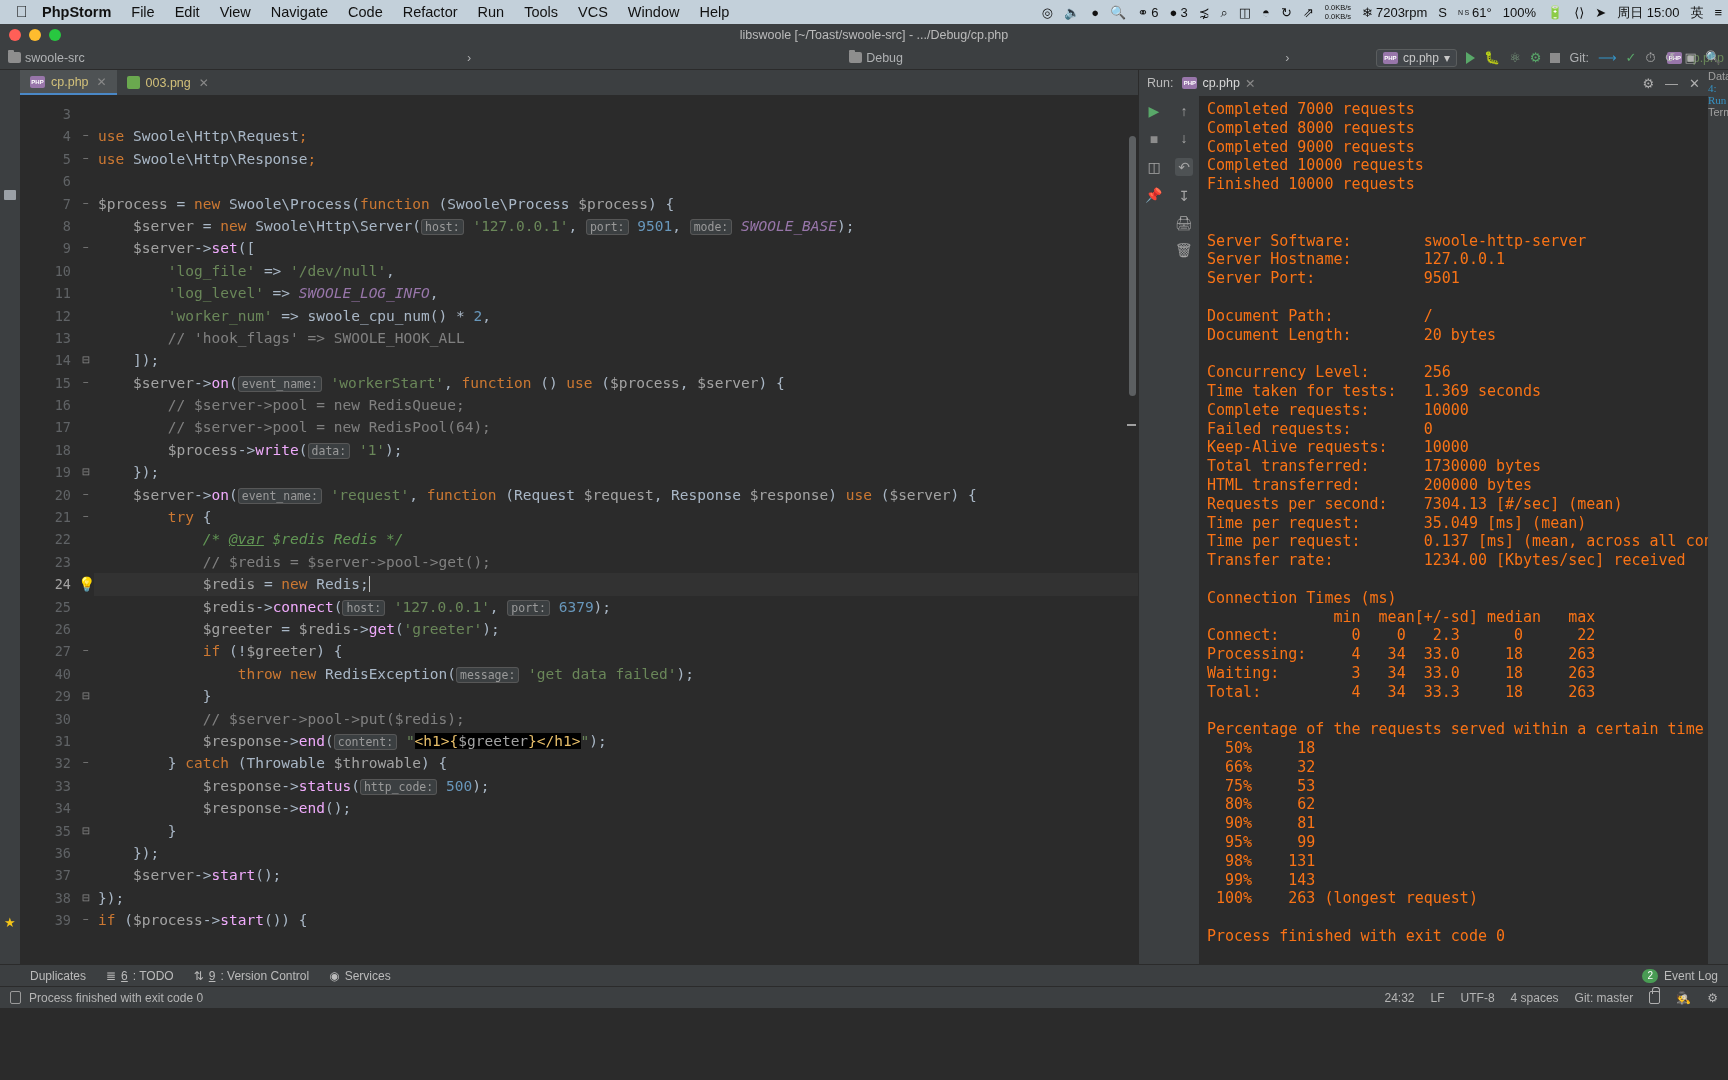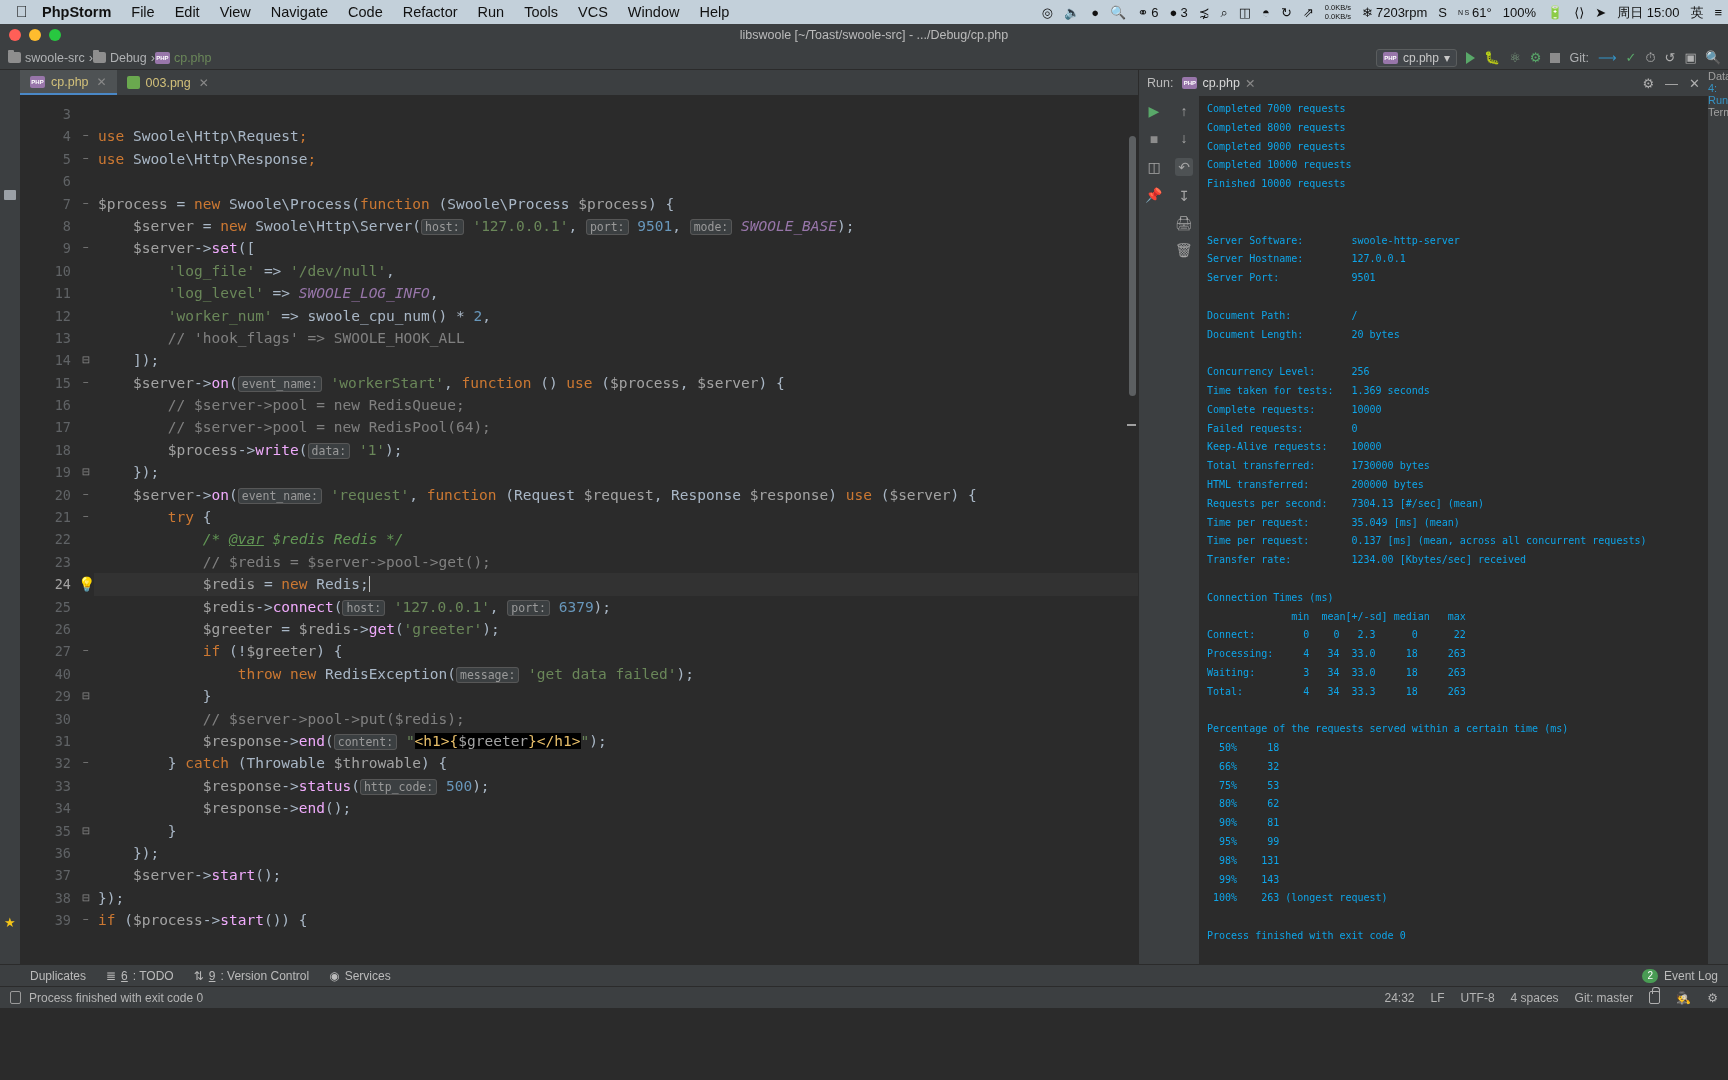--- a/index.html
+++ b/index.html
@@ -21,21 +21,21 @@
   .titlebar { height:22px; background:#3c3f41; position:relative;
     display:flex; align-items:center; }
   .traffic { position:absolute; left:9px; top:5px; display:flex; gap:8px; }
   .dot { width:12px; height:12px; border-radius:50%; }
   .dot.r{background:#ff5f57;} .dot.y{background:#febc2e;} .dot.g{background:#28c840;}
   .wintitle { width:100%; text-align:center; color:#bbb; font-size:12.5px;padding-left:20px; }
 
   
   .navbar { height:24px; background:#3c3f41; display:flex; align-items:center;
     padding-left:8px; font-size:12.5px; color:#afb1b3; position:relative;
-    border-bottom:1px solid #2b2b2b; }
+    border-bottom:1px solid #2b2b2b;justify-content:space-between; }
   .crumb { display:flex; align-items:center; gap:4px; margin-right:4px; }
   .fold { width:13px; height:11px; background:#8e8e8e; border-radius:1px 2px 2px 2px;
     position:relative; display:inline-block; }
   .fold:before{content:"";position:absolute;left:0;top:-2px;width:6px;height:3px;
     background:#8e8e8e;border-radius:1px;}
   .phpico { width:15px;height:12px;background:#9876aa;border-radius:2px;
     display:inline-flex;align-items:center;justify-content:center;
     font-size:6px;color:#fff;font-weight:bold;}
   .navright { position:absolute; right:6px; display:flex; align-items:center; gap:9px; }
   .runsel { border:1px solid #5a5d5e; border-radius:3px; padding:1px 6px;
@@ -117,21 +117,21 @@
     align-items:center; color:#b0b0b0; font-size:13px; }
   .runbody { flex:1; display:flex; min-height:0; }
   .runtools { width:30px; background:#3c3f41; padding-top:8px;
     display:flex; flex-direction:column; align-items:center; gap:14px; }
   .runtools2 { width:30px; background:#3c3f41; padding-top:8px;
     display:flex; flex-direction:column; align-items:center; gap:13px; }
   .tico { color:#a6a6a6; font-size:14px; line-height:1; cursor:default; }
   .tico.green { color:#59a869; }
   .tico.sel { background:#4e5254; border-radius:3px; padding:2px 3px; }
   .console { flex:1; background:#2b2b2b; overflow:hidden;
-    font-family:"DejaVu Sans Mono", monospace; font-size:10px; color:#0ea5e9;
+    font-family:"DejaVu Sans Mono", monospace; font-size:15px; color:#f97316;
     white-space:pre; padding:4px 0 0 8px; position:relative; }
   .console .cl { height:18.8px; line-height:18.8px; }
 
   
   .railR { width:20px; background:#3c3f41; position:relative; color:#a0a0a0;
     font-size:11px; }
 
   
   .bottombar { height:22px; background:#3c3f41; display:flex; align-items:center;
     gap:20px; padding-left:30px; font-size:12px; color:#bbbbbb;
@@ -400,21 +400,21 @@
         <span class="tico">🗑</span>
       </div>
       <div class="console" id="console"><div class="cl">Completed 7000 requests</div><div class="cl">Completed 8000 requests</div><div class="cl">Completed 9000 requests</div><div class="cl">Completed 10000 requests</div><div class="cl">Finished 10000 requests</div><div class="cl"></div><div class="cl"></div><div class="cl">Server Software:        swoole-http-server</div><div class="cl">Server Hostname:        127.0.0.1</div><div class="cl">Server Port:            9501</div><div class="cl"></div><div class="cl">Document Path:          /</div><div class="cl">Document Length:        20 bytes</div><div class="cl"></div><div class="cl">Concurrency Level:      256</div><div class="cl">Time taken for tests:   1.369 seconds</div><div class="cl">Complete requests:      10000</div><div class="cl">Failed requests:        0</div><div class="cl">Keep-Alive requests:    10000</div><div class="cl">Total transferred:      1730000 bytes</div><div class="cl">HTML transferred:       200000 bytes</div><div class="cl">Requests per second:    7304.13 [#/sec] (mean)</div><div class="cl">Time per request:       35.049 [ms] (mean)</div><div class="cl">Time per request:       0.137 [ms] (mean, across all concurrent requests)</div><div class="cl">Transfer rate:          1234.00 [Kbytes/sec] received</div><div class="cl"></div><div class="cl">Connection Times (ms)</div><div class="cl">              min  mean[+/-sd] median   max</div><div class="cl">Connect:        0    0   2.3      0      22</div><div class="cl">Processing:     4   34  33.0     18     263</div><div class="cl">Waiting:        3   34  33.0     18     263</div><div class="cl">Total:          4   34  33.3     18     263</div><div class="cl"></div><div class="cl">Percentage of the requests served within a certain time (ms)</div><div class="cl">  50%     18</div><div class="cl">  66%     32</div><div class="cl">  75%     53</div><div class="cl">  80%     62</div><div class="cl">  90%     81</div><div class="cl">  95%     99</div><div class="cl">  98%    131</div><div class="cl">  99%    143</div><div class="cl"> 100%    263 (longest request)</div><div class="cl"></div><div class="cl">Process finished with exit code 0</div></div>
     </div>
   </div>
 
   <div class="railR">
     <div class="vlab" style="top:55px;">
       <span>Database</span>
     </div>
-    <div class="vlab" style="top:180px;color:#3592c4;">
+    <div class="vlab" style="top:180px;color:#3592c4;font-family:Liberation Serif, serif;">
       <span>4: Run</span>
     </div>
     <div class="vlab" style="top:290px;">
       <span>Terminal</span>
     </div>
   </div>
 </div>
 
 <div class="bottombar">
   <span class="bb">

